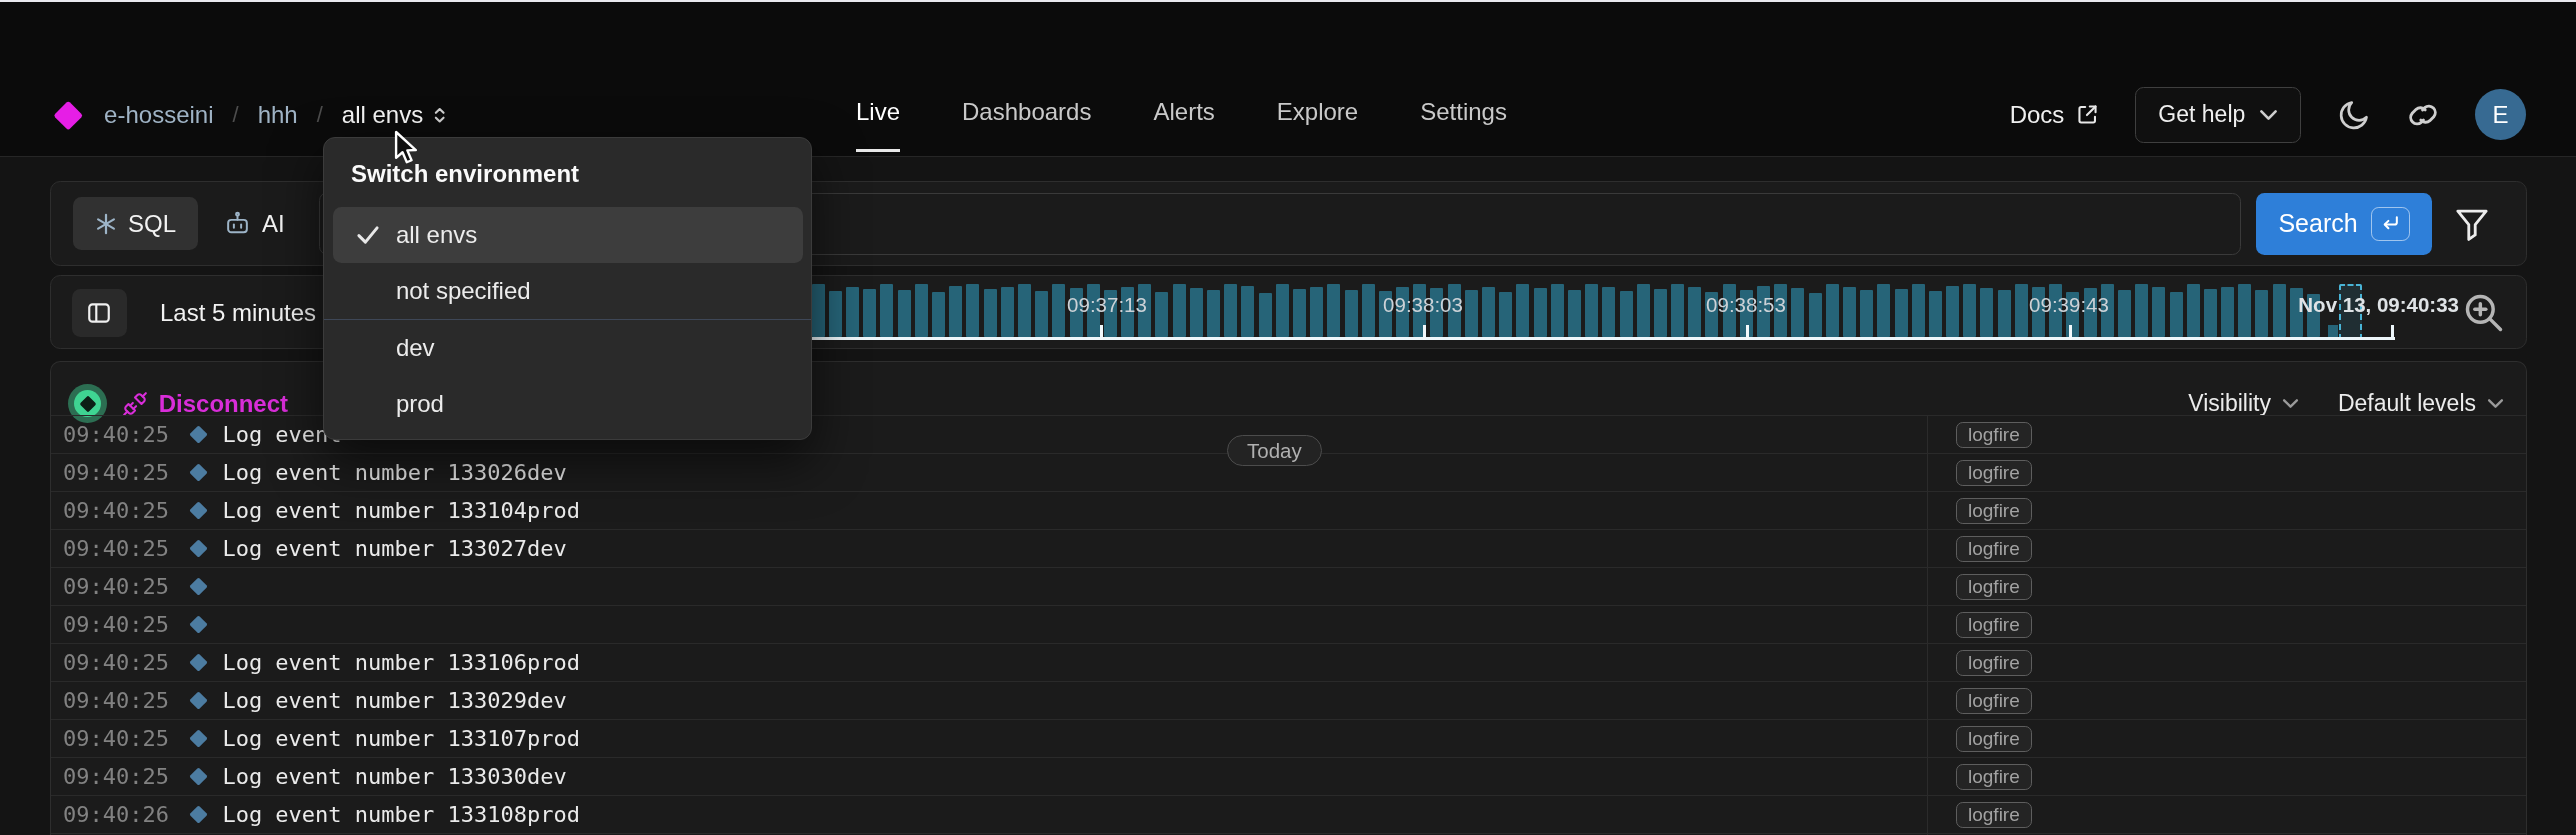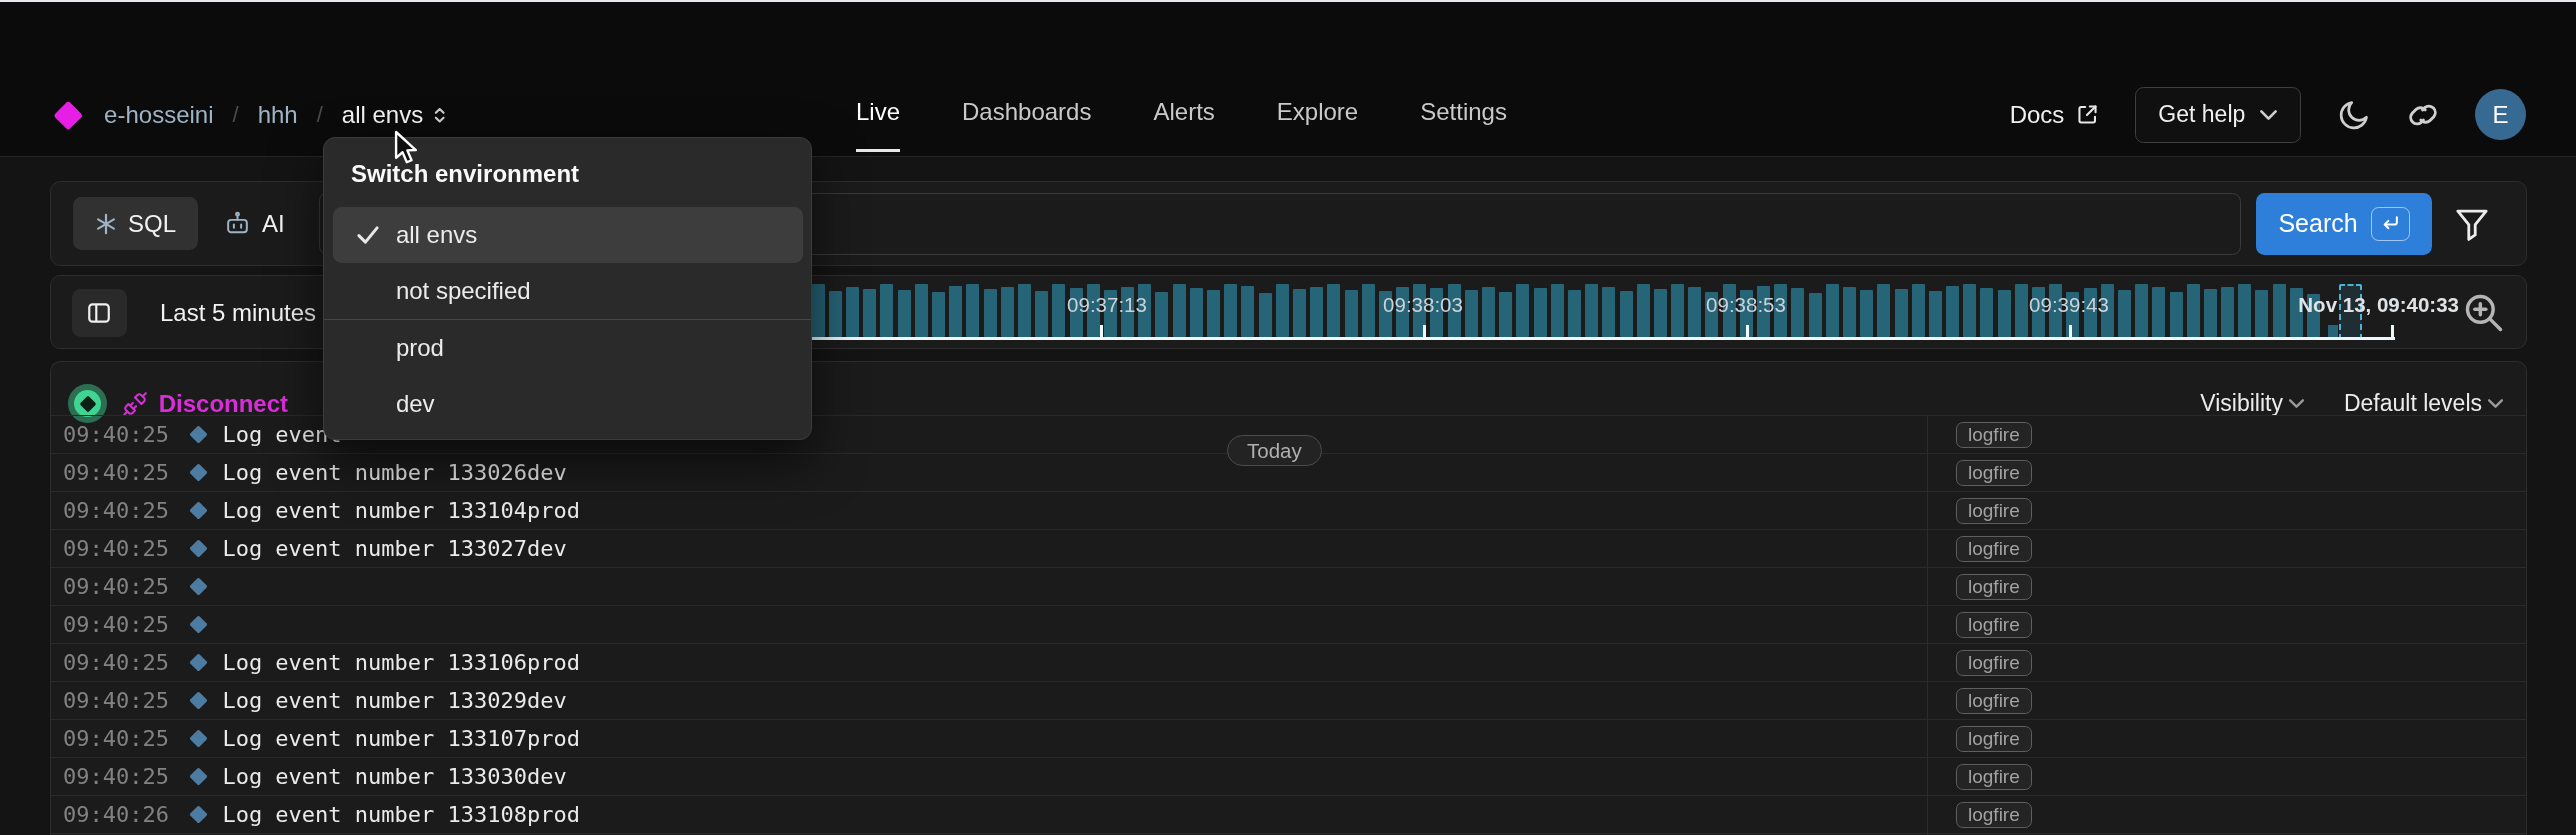--- a/index.html
+++ b/index.html
@@ -59,21 +59,21 @@
 
   
   #live-panel { top:361px; height:513px; border-bottom:none; }
   #live-header { position:absolute; left:0; top:15px; width:100%; height:53px; display:flex; align-items:center; justify-content:space-between; padding:0 22px 0 17px; }
   .live-left { display:flex; align-items:center; gap:15.4px; }
   .live-dot { width:39px; height:39px; border-radius:50%; background:#2c6e52; display:flex; align-items:center; justify-content:center; }
   .live-dot-mid { width:27px; height:27px; border-radius:50%; background:#3fd492; display:flex; align-items:center; justify-content:center; }
   .live-dot-core { width:12px; height:12px; background:#0c1f16; transform:rotate(45deg); border-radius:1.7px; }
   .disconnect { display:flex; align-items:center; gap:10.3px; color:#d92dd9; font-size:24px; font-weight:600; }
   .live-right { display:flex; align-items:center; gap:39px; }
-  .drop-label { display:flex; align-items:center; gap:5px; font-size:23px; color:#ececec; }
+  .drop-label { display:flex; align-items:center; gap:11px; font-size:23px; color:#ececec; }
 
   #log-rows { position:absolute; left:0; top:53px; width:100%; border-top:0.9px solid #2a2a2a; font-family:"DejaVu Sans Mono", monospace; }
   .log-col-divider { position:absolute; left:1876px; top:0; bottom:0; width:0.9px; background:#2b2b2b; }
   .log-row { position:relative; height:38px; display:flex; align-items:center; border-bottom:0.9px solid #2a2a2a; padding-left:12px; }
   .log-time { color:#828282; font-size:22px; width:126px; flex:0 0 auto; }
   .log-diamond { width:13px; height:13px; background:#4c7ca1; transform:rotate(45deg); border-radius:1.7px; margin:0 17px 0 3.4px; flex:0 0 auto; }
   .log-msg { color:#eaeaea; font-size:22px; white-space:pre; }
   .log-tag { position:absolute; left:1905px; top:6px; height:26px; display:flex; align-items:center; padding:0 11px; border:1.3px solid #5e5e5e; border-radius:6.8px; color:#a2a2a2; font-size:19px; font-family:"Liberation Sans", sans-serif; background:#242424; }
   .today-pill { position:absolute; left:1176px; top:19px; z-index:5; height:31px; display:flex; align-items:center; padding:0 19px; background:#232323; border:1.3px solid #4c4c4c; border-radius:15.4px; color:#b0b0b0; font-size:20.5px; font-family:"Liberation Sans", sans-serif; }
 
@@ -481,25 +481,25 @@
           </span>
           <span class="mi-label">all envs</span>
         </div>
         <div class="menu-item">
           <span class="chk-slot"></span>
           <span class="mi-label">not specified</span>
         </div>
         <div class="menu-divider"></div>
         <div class="menu-item">
           <span class="chk-slot"></span>
-          <span class="mi-label">prod</span>
+          <span class="mi-label">dev</span>
         </div>
         <div class="menu-item">
           <span class="chk-slot"></span>
-          <span class="mi-label">dev</span>
+          <span class="mi-label">prod</span>
         </div>
       </div>
   </div>
 
   <svg id="cursor" width="34" height="38" viewBox="0 0 20 22">
       <path d="M3,1 L3,16.2 L6.8,12.9 L9.3,18.8 L12.1,17.6 L9.6,11.8 L14.6,11.6 Z" fill="#101010" stroke="#fff" stroke-width="1.4" stroke-linejoin="round"></path>
     </svg>
 </div>
 
 

